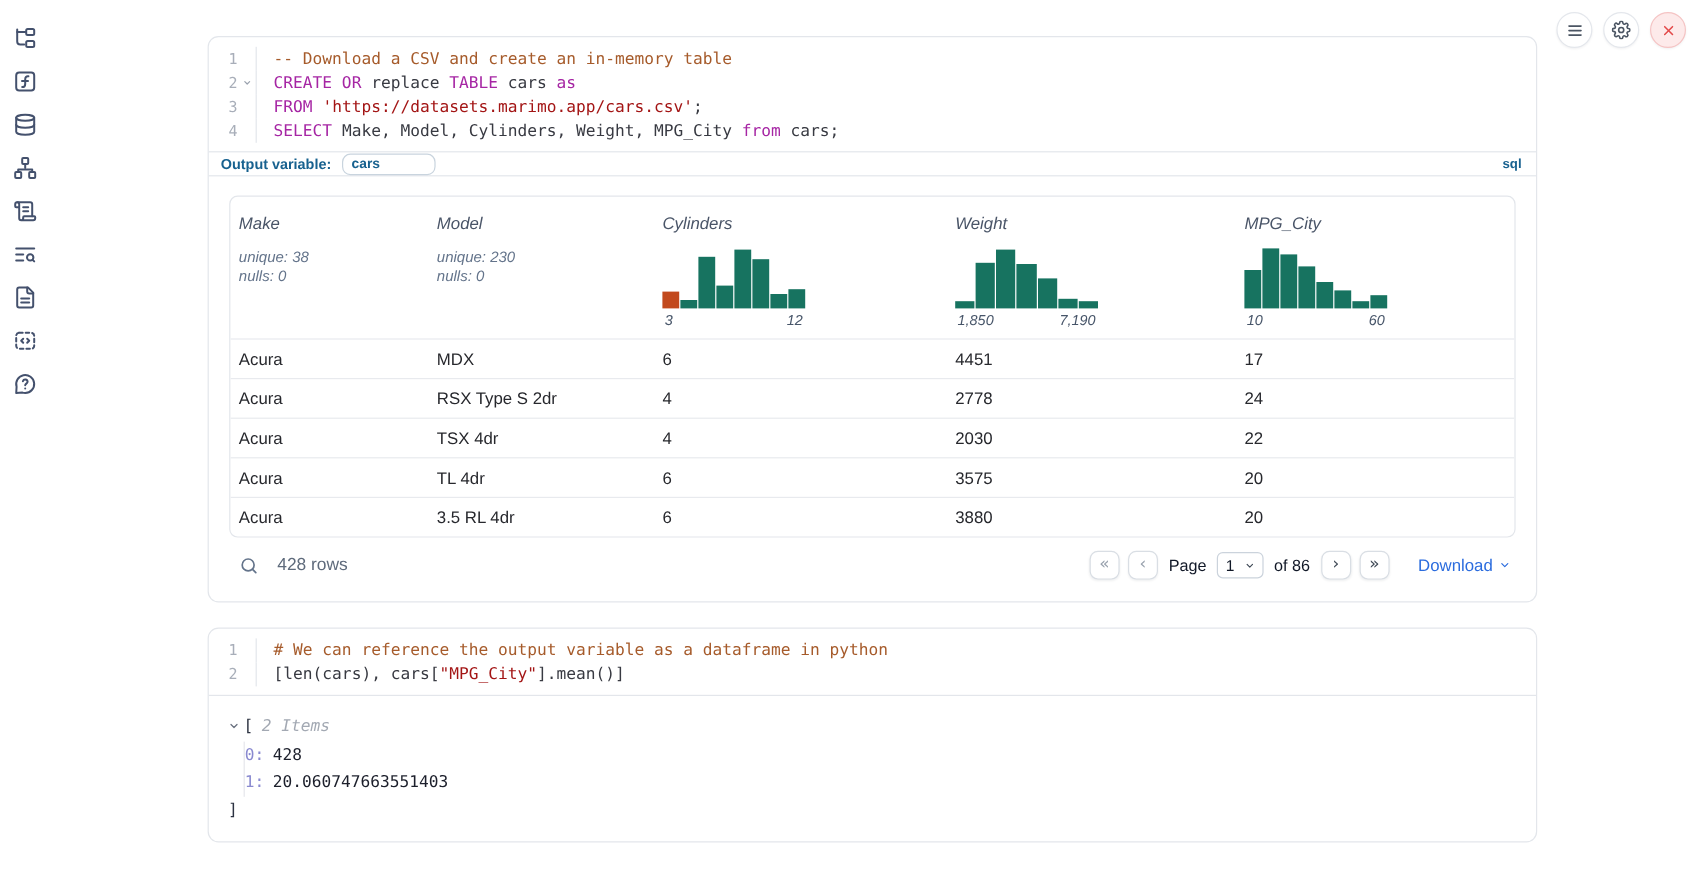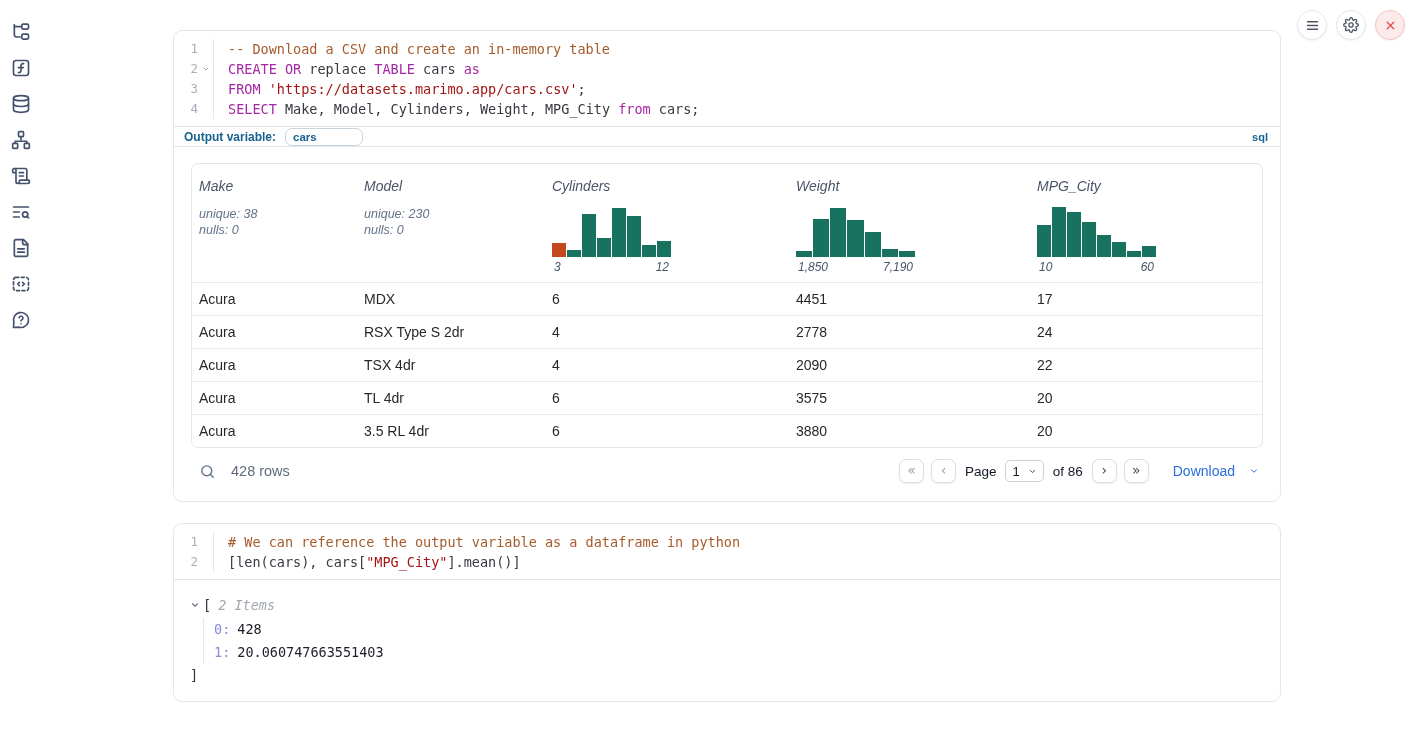--- a/index.html
+++ b/index.html
@@ -76,34 +76,34 @@
             font-size:14px; line-height:1; display:flex; align-items:center;
             justify-content:center; padding:0 0 2px; cursor:pointer;
             font-family:"DejaVu Sans",sans-serif; }
   .pg-btn.dim { color:#98a1ad; }
   .page-label, .of-label { font-size:13.5px; color:#111827; margin:0 2px; }
   .page-select { border:1px solid #cbd3dc; border-radius:5px; height:22px; display:flex;
                  align-items:center; padding:0 6px; gap:8px; font-size:13px; color:#111827;
                  background:#fff; cursor:pointer; }
   .page-select svg, .download svg { color:#3f4956; }
   .download { margin-left:17px; color:#2b6cde; font-size:14px; display:flex;
-              align-items:center; gap:14px; cursor:pointer; background:none; border:none;
+              align-items:center; gap:5px; cursor:pointer; background:none; border:none;
               padding:0; }
   .download svg { color:#2b6cde; }
   .cell-bottom-pad { height:17px; }
 
   
   .py-output { border-top:1px solid #e3e6eb; padding:14px 16px 16px;
                font-family:"DejaVu Sans Mono","Liberation Mono",monospace;
                font-size:13.5px; color:#1d2130; }
   .t-head { display:flex; align-items:center; height:22px; }
   .t-chev { color:#6b7280; margin-right:3px; cursor:pointer; background:none; border:none; padding:0; }
   .t-br { color:#2d3342; }
   .t-meta { color:#a3a9b3; font-style:italic; margin-left:7px; }
-  .t-items { margin-left:13px; border-left:1px solid #e5e7eb; padding-left:10px; margin-top:2px; }
+  .t-items { margin-left:13px; border-left:1px solid #e5e7eb; margin-top:2px; }
   .t-item { height:23px; line-height:23px; }
   .t-idx { color:#8a8ad0; }
   .t-val { color:#1c1f2b; margin-left:7px; }
   .t-close { height:20px; line-height:20px; color:#2d3342; margin-top:1px; }
 </style>
 </head>
 <body>
 
 <aside class="sidebar">
   <button class="side-btn">
@@ -297,21 +297,21 @@
               <div class="td">Acura</div>
               <div class="td">RSX Type S 2dr</div>
               <div class="td">4</div>
               <div class="td">2778</div>
               <div class="td">24</div>
             </div>
             <div class="tr">
               <div class="td">Acura</div>
               <div class="td">TSX 4dr</div>
               <div class="td">4</div>
-              <div class="td">2090</div>
+              <div class="td">2030</div>
               <div class="td">22</div>
             </div>
             <div class="tr">
               <div class="td">Acura</div>
               <div class="td">TL 4dr</div>
               <div class="td">6</div>
               <div class="td">3575</div>
               <div class="td">20</div>
             </div>
             <div class="tr">

